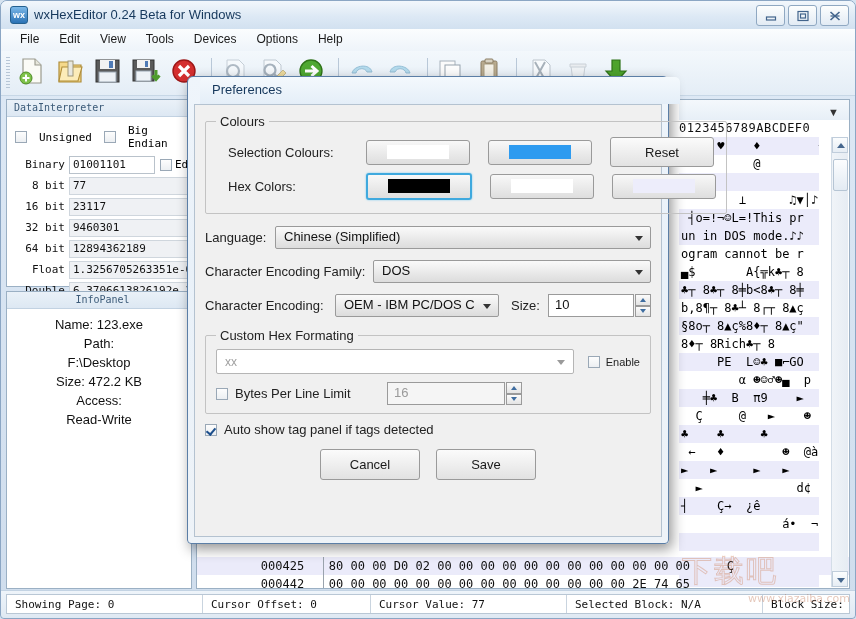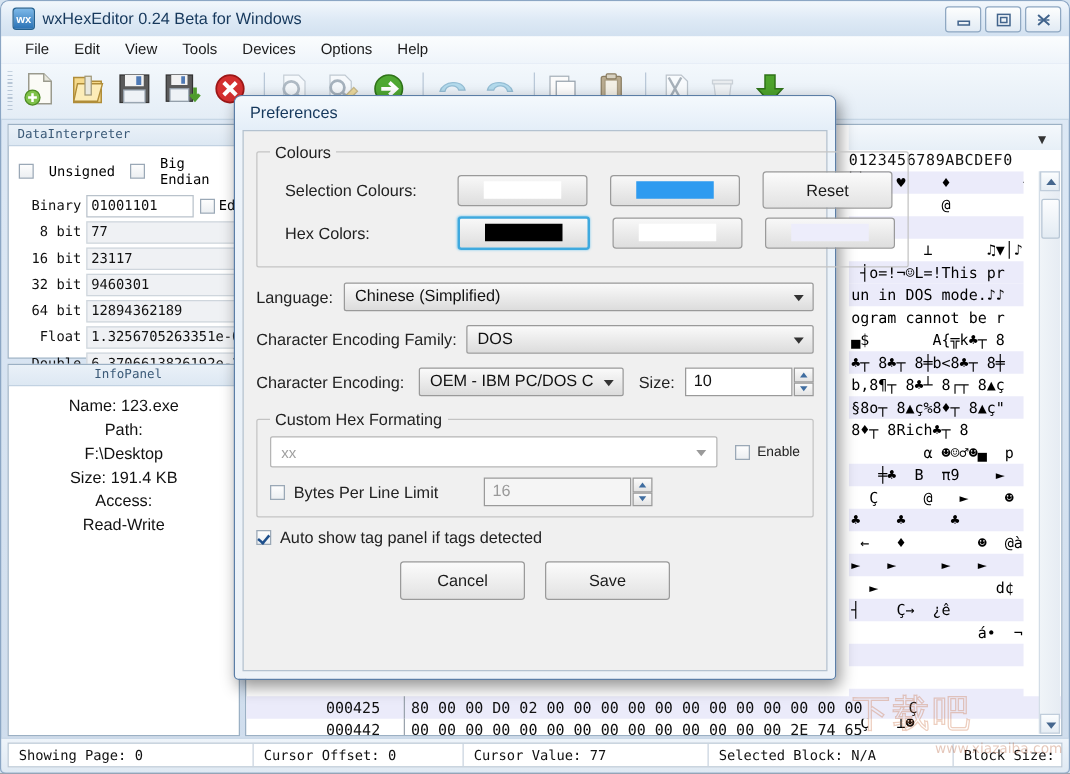--- a/index.html
+++ b/index.html
@@ -102,21 +102,21 @@
     font-family:"DejaVu Sans Mono",monospace;font-size:11px;color:#111;
     background:#fff;border:1px solid #b9c7d5;box-sizing:border-box;}
   .sb-cell{padding:3px 0 0 8px;box-sizing:border-box;border-right:1px solid #c9d4df;
     white-space:nowrap;overflow:hidden;}
 
   
   #prefs{position:absolute;left:187px;top:76px;width:482px;height:468px;
     background:linear-gradient(#eff5fb,#e9f1f9 40%,#eef3f8);
     border:1px solid #5b7ea6;border-radius:6px 6px 4px 4px;
     box-shadow:3px 5px 13px rgba(0,0,0,.42);box-sizing:border-box;}
-  .pf-title{position:absolute;left:0;top:0;width:100%;height:27px;
+  .pf-title{position:absolute;left:12px;top:0;width:100%;height:27px;
     background:linear-gradient(#f4f9fd,#e4eef8);border-radius:5px 5px 0 0;}
   .pf-title span{position:absolute;left:12px;top:5px;font-size:13px;color:#16385c;}
   .pf-body{position:absolute;left:6px;top:27px;right:6px;bottom:6px;
     background:#f0f0f0;border:1px solid #b4c2d0;box-sizing:border-box;padding:9px 10px;}
 
   fieldset.grp{border:1px solid #c3c3c3;border-radius:2px;margin:0 0 12px 0;padding:6px 10px 10px 10px;}
   fieldset.grp legend{font-size:13px;color:#222;padding:0 4px;}
 
   .crow{display:flex;align-items:center;height:34px;}
   .clab{font-size:13px;color:#222;width:150px;padding-left:12px;box-sizing:border-box;}
@@ -357,21 +357,21 @@
       </div>
     </div>
   </div>
 
   <div class="panel" id="infoPane">
     <div class="panel-cap">InfoPanel</div>
     <div class="ip-body">
       <div>Name:  123.exe</div>
       <div>Path:</div>
       <div>F:\Desktop</div>
-      <div>Size:    191.4 KB</div>
+      <div>Size:    472.2 KB</div>
       <div>Access:</div>
       <div>Read-Write</div>
     </div>
   </div>
 
   <div id="hexview">
     <div class="hv-top">
       <span class="caret">▼</span>
     </div>
     <div class="hv-colhdr">
@@ -384,20 +384,21 @@
         <div class="arow alt"></div>
         <div class="arow">        ⊥      ♫▼│♪</div>
         <div class="arow alt"> ┤o=!¬☺L=!This pr</div>
         <div class="arow alt">un in DOS mode.♪♪</div>
         <div class="arow">ogram cannot be r</div>
         <div class="arow">▄$       A{╦k♣┬ 8</div>
         <div class="arow alt">♣┬ 8♣┬ 8╪b&lt;8♣┬ 8╪</div>
         <div class="arow">b,8¶┬ 8♣┴ 8┌┬ 8▲ç</div>
         <div class="arow alt">§8o┬ 8▲ç%8♦┬ 8▲ç"</div>
         <div class="arow">8♦┬ 8Rich♣┬ 8</div>
+        <div class="arow alt">     PE  L☺♣ ■⌐GO</div>
         <div class="arow">        α ☻☺♂☻▄  p</div>
         <div class="arow alt">   ╪♣  B  π9    ►</div>
         <div class="arow">  Ç     @   ►    ☻</div>
         <div class="arow alt">♣    ♣     ♣</div>
         <div class="arow"> ←   ♦        ☻  @à</div>
         <div class="arow alt">►   ►     ►   ►</div>
         <div class="arow">  ►             d¢</div>
         <div class="arow alt">┤    Ç→  ¿ê</div>
         <div class="arow">              á•  ¬º</div>
         <div class="arow alt"></div>

